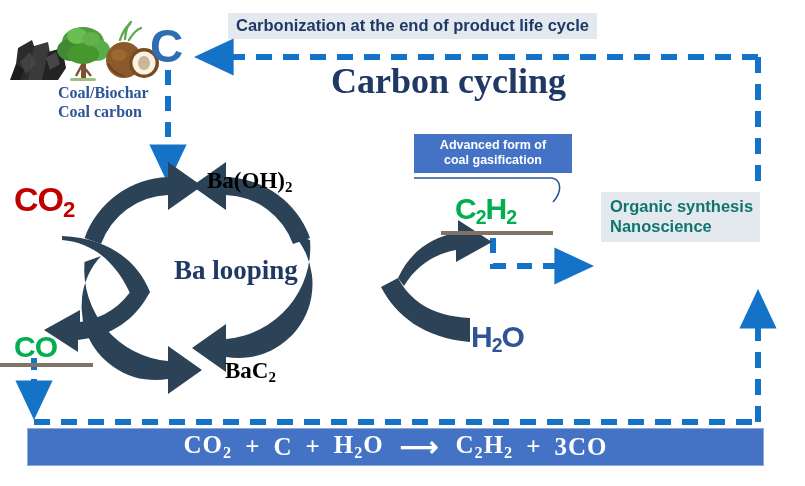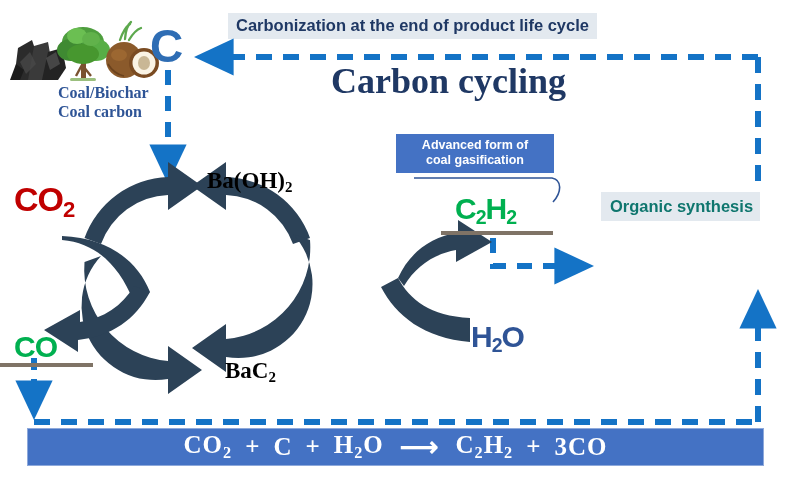--- a/index.html
+++ b/index.html
@@ -190,49 +190,53 @@
   </svg>
 
   <div class="abs serif-black sp-ba" style="left:207px;top:168px;">
     <span>Ba(OH)</span><sub>2</sub>
   </div>
 
   <div class="abs serif-black sp-bac" style="left:225px;top:358px;">
     <span>BaC</span><sub>2</sub>
   </div>
 
+  <div class="abs serif-navy title-looping" style="left:174px;top:255px;">
+    <span>Ba looping</span>
+  </div>
 
   <div class="abs lbl-co2" style="left:14px;top:180px;">
     <span>CO</span><sub>2</sub>
   </div>
 
   <div class="abs lbl-co" style="left:14px;top:330px;">
     <span>CO</span>
   </div>
   <div class="abs underline-bar" style="left:0px;top:363px;width:93px;"></div>
 
   <div class="abs lbl-c2h2" style="left:455px;top:192px;">
     <span>C</span><sub>2</sub><span>H</span><sub>2</sub>
   </div>
   <div class="abs underline-bar" style="left:441px;top:231px;width:112px;"></div>
 
   <div class="abs lbl-h2o" style="left:471px;top:320px;">
     <span>H</span><sub>2</sub><span>O</span>
   </div>
 
-  <div class="abs callout" style="left:396px;top:134px;width:144px;">
+  <div class="abs callout" style="left:414px;top:134px;width:144px;">
     <div>Advanced form of</div>
     <div>coal gasification</div>
   </div>
   <svg class="abs" style="left:412px;top:172px;" width="160" height="36" viewBox="0 0 160 36">
     <path d="M2 6 L140 6 C150 8 150 20 141 30" stroke="#2F5496" stroke-width="1.6" fill="none"></path>
   </svg>
 
   <div class="abs uses-box" style="left:601px;top:192px;">
     <div>Organic synthesis</div>
+    <div>Nanoscience</div>
   </div>
 
   <div class="abs eq-bar" style="left:27px;top:428px;width:735px;height:36px;">
     <span>
       <span>CO</span><sub>2</sub>
     </span>
     <span style="width:13px"></span>
     <span>+</span>
     <span style="width:13px"></span>
     <span>C</span>

